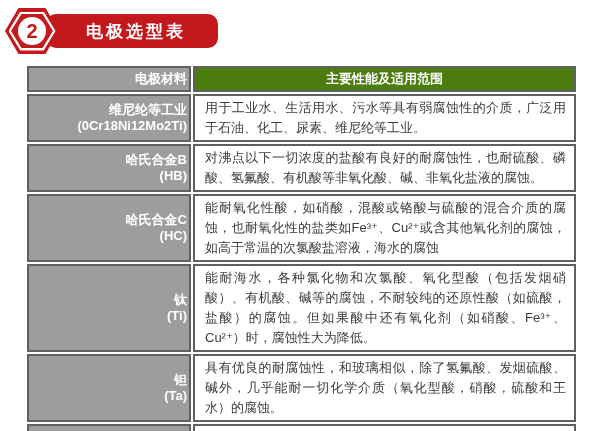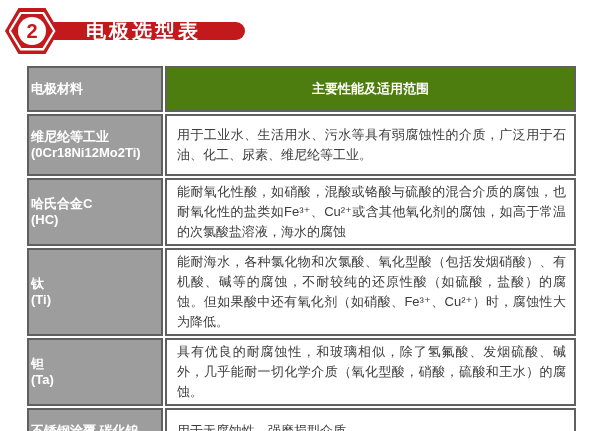--- a/index.html
+++ b/index.html
@@ -42,56 +42,56 @@
     font-size: 20px;
     display: flex;
     align-items: center;
     justify-content: center;
     line-height: 1;
   }
   .title-lozenge {
     position: relative;
     z-index: 1;
     margin-left: -13px;
-    height: 18px;
+    height: 34px;
     background: var(--red);
     border-radius: 10px;
     color: #ffffff;
-    font-size: 20px;
+    font-size: 17px;
     font-weight: bold;
     letter-spacing: 3px;
     display: flex;
     align-items: center;
     justify-content: center;
-    padding: 0 44px 0 40px;
+    padding: 0 32px 0 40px;
   }
 
   
   table.selector {
     border-collapse: separate;
     border-spacing: 2px;
     margin: 8px 0 0 25px;
     width: 553px;
     table-layout: fixed;
   }
   table.selector th,
   table.selector td {
     border: 2px solid #606060;
     box-sizing: border-box;
   }
   th.col-mat, td.mat {
-    width: 136px;
+    width: 164px;
     background: #9d9d9d;
     color: #ffffff;
-    text-align: left;
+    text-align: right;
     vertical-align: middle;
     font-weight: bold;
     font-size: 13px;
     line-height: 16px;
-    padding: 13px 2px;
+    padding: 3px 2px;
   }
   th.col-desc {
     background: #4d7c0f;
     color: #ffffff;
     text-align: center;
     font-weight: bold;
     font-size: 13px;
     height: 22px;
     padding: 1px 4px;
   }
@@ -136,20 +136,27 @@
       </tr>
 
       <tr class="r1">
         <td class="mat">
           <div>维尼纶等工业</div>
           <div class="mat-sub">(0Cr18Ni12Mo2Ti)</div>
         </td>
         <td class="desc">用于工业水、生活用水、污水等具有弱腐蚀性的介质，广泛用于石油、化工、尿素、维尼纶等工业。</td>
       </tr>
 
+      <tr class="r2">
+        <td class="mat">
+          <div>哈氏合金B</div>
+          <div class="mat-sub">(HB)</div>
+        </td>
+        <td class="desc">对沸点以下一切浓度的盐酸有良好的耐腐蚀性，也耐硫酸、磷酸、氢氟酸、有机酸等非氧化酸、碱、非氧化盐液的腐蚀。</td>
+      </tr>
 
       <tr class="r3">
         <td class="mat">
           <div>哈氏合金C</div>
           <div class="mat-sub">(HC)</div>
         </td>
         <td class="desc">能耐氧化性酸，如硝酸，混酸或铬酸与硫酸的混合介质的腐蚀，也耐氧化性的盐类如Fe³⁺、Cu²⁺或含其他氧化剂的腐蚀，如高于常温的次氯酸盐溶液，海水的腐蚀</td>
       </tr>
 
       <tr class="r4">

